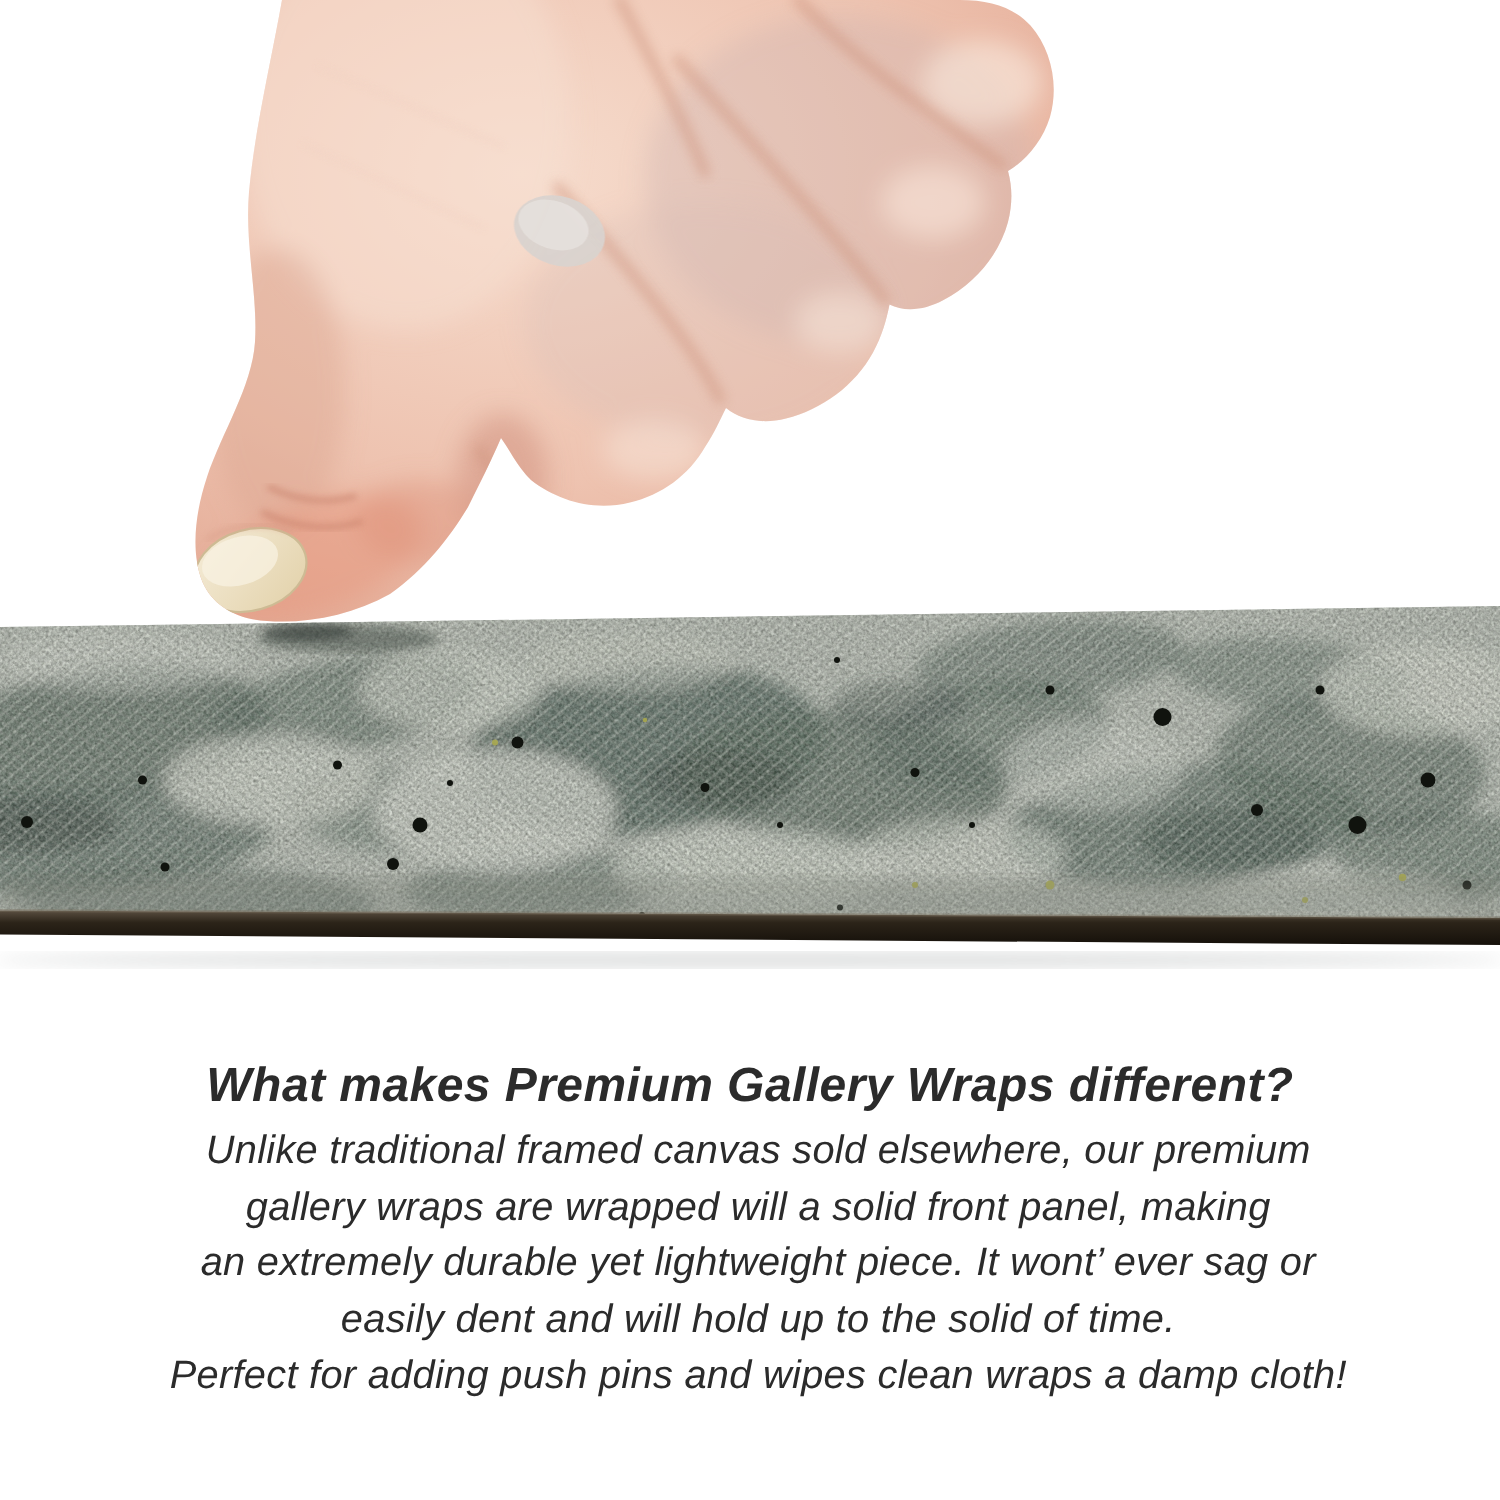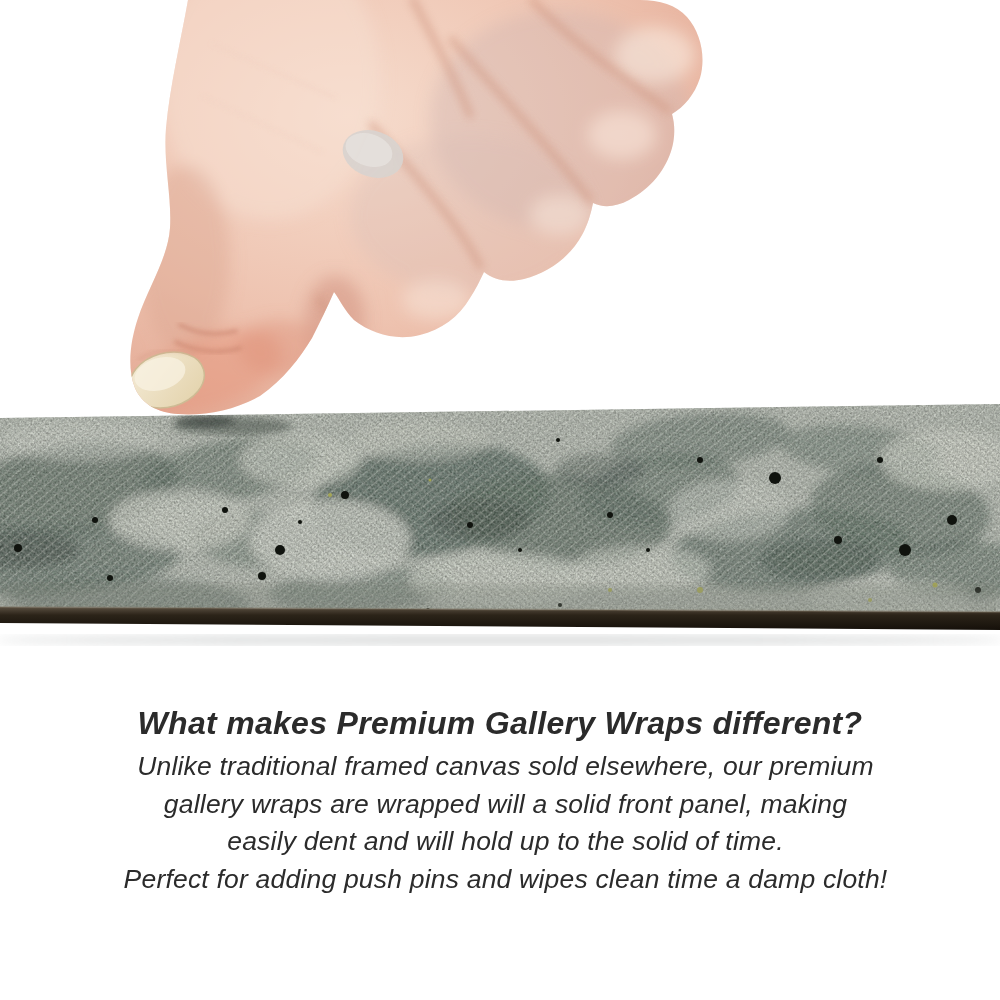--- a/index.html
+++ b/index.html
@@ -237,17 +237,18 @@
         <ellipse cx="160" cy="374" rx="26" ry="16" fill="#f8f1e1" opacity="0.75" transform="rotate(-16 160 374)"></ellipse>
         <path d="M138,360 C152,350 176,347 196,354" fill="none" stroke="#d79f89" stroke-width="3" opacity="0.6" filter="url(#hb2)"></path>
       </g>
     </g>
   </svg>
 
   <div class="caption">
     <div class="heading">What makes Premium Gallery Wraps different?</div>
     <p class="bline">Unlike traditional framed canvas sold elsewhere, our premium</p>
     <p class="bline">gallery wraps are wrapped will a solid front panel, making</p>
+    <p class="bline">an extremely durable yet lightweight piece. It wont’ ever sag or</p>
     <p class="bline">easily dent and will hold up to the solid of time.</p>
-    <p class="bline">Perfect for adding push pins and wipes clean time a damp cloth!</p>
+    <p class="bline">Perfect for adding push pins and wipes clean wraps a damp cloth!</p>
   </div>
 
 </div>
 
 </body></html>

